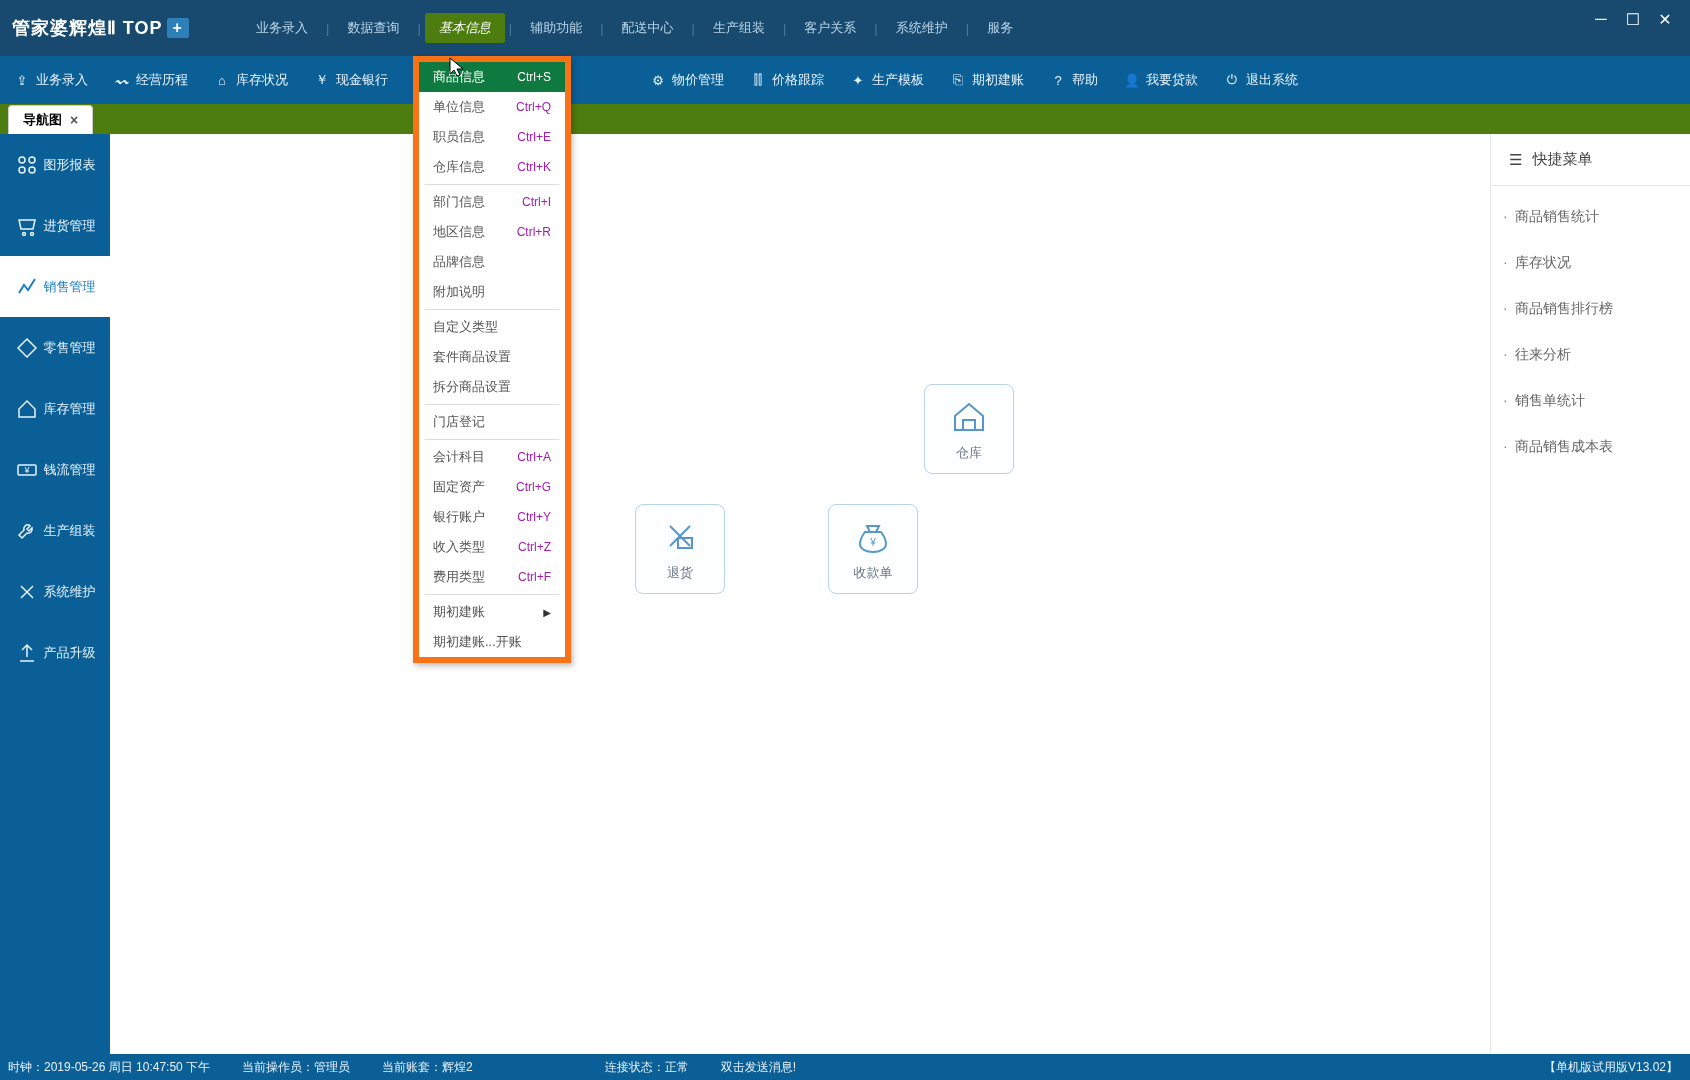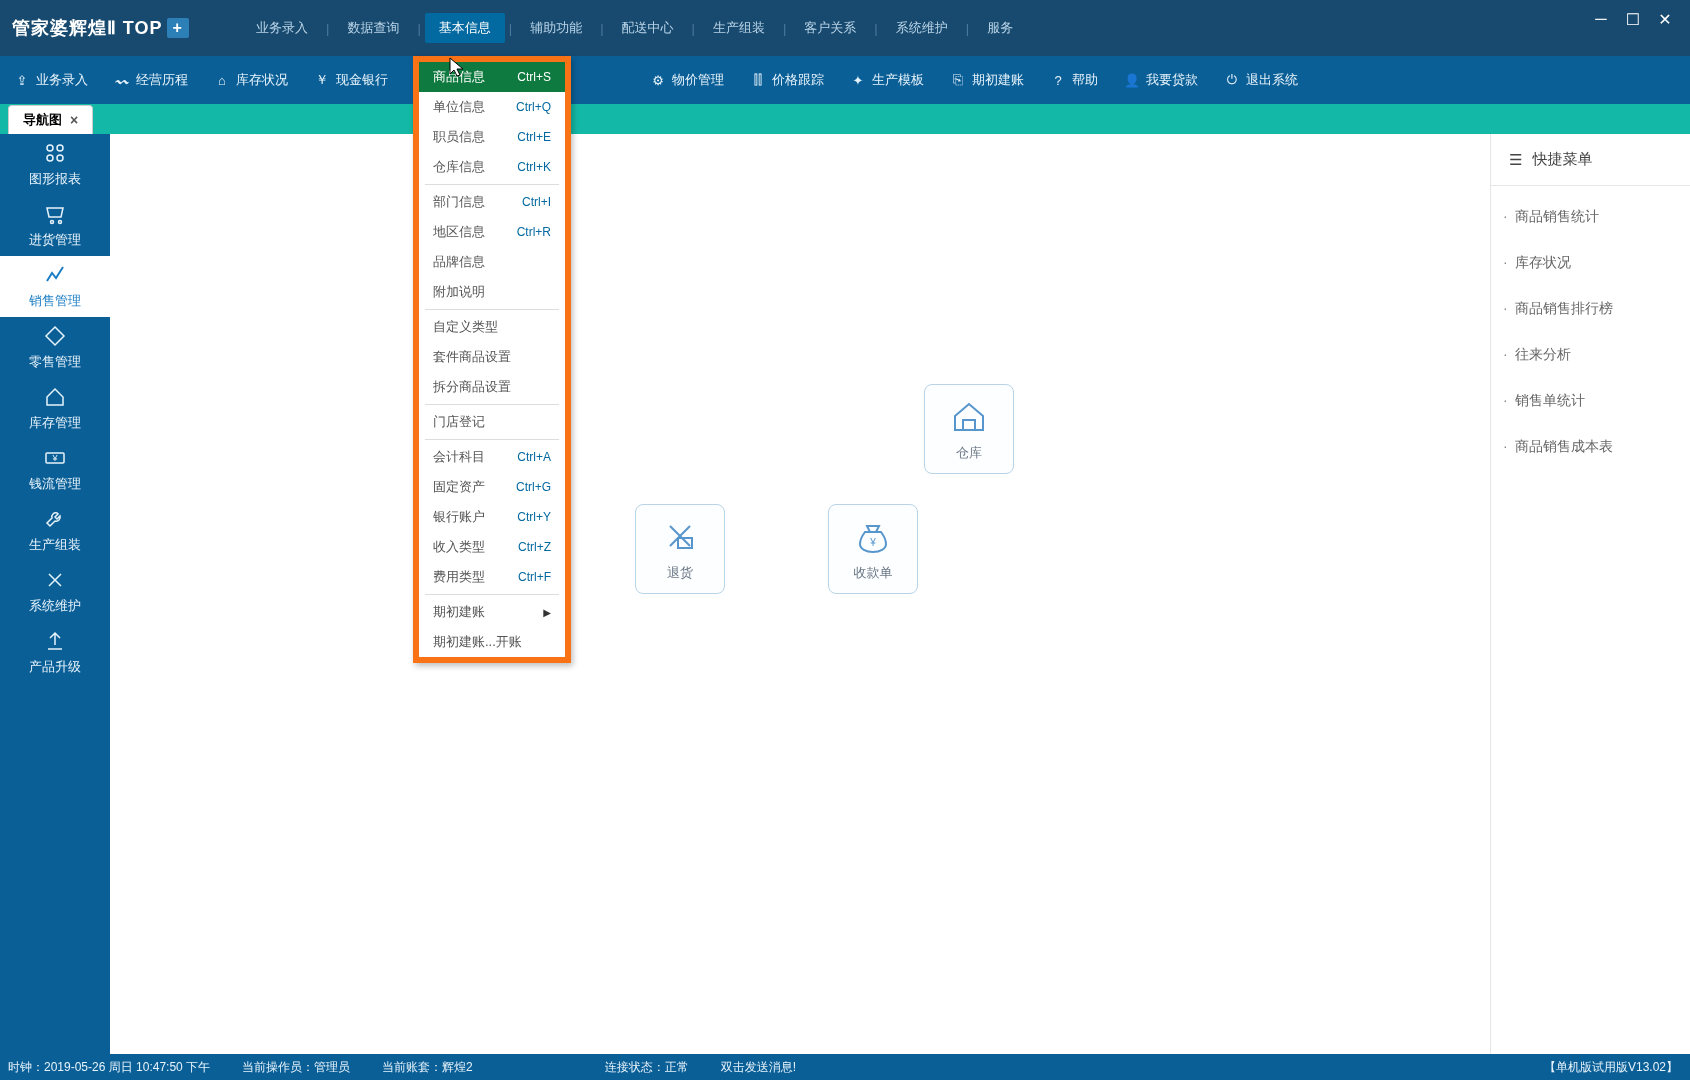--- a/index.html
+++ b/index.html
@@ -4,54 +4,54 @@
   <style>
     * { margin: 0; padding: 0; box-sizing: border-box; }
     body { font-family: "Microsoft YaHei", sans-serif; font-size: 13px; background: #fff; width: 1690px; height: 1080px; overflow: hidden; position: relative; }
     
     
     .titlebar { height: 56px; background: #18496e; display: flex; align-items: center; padding: 4px 12px; position: relative; }
     .logo { color: #fff; font-size: 18px; font-weight: bold; display: flex; align-items: center; gap: 4px; width: 230px; letter-spacing: 1px; }
     .logo-plus { background: #2d7fb8; padding: 1px 6px; border-radius: 2px; font-size: 16px; }
     .top-menu { display: flex; align-items: center; gap: 0; }
     .top-menu-item { color: #b8d4e8; padding: 6px 14px; cursor: pointer; }
-    .top-menu-item.active { background: #0369a1; color: #fff; border-radius: 2px; }
+    .top-menu-item.active { background: #4d7c0f; color: #fff; border-radius: 2px; font-style: italic; }
     .top-menu-sep { color: #4b7a9e; padding: 0 4px; }
     .window-controls { position: absolute; right: 16px; top: 10px; display: flex; gap: 14px; }
     .wc-btn { width: 18px; height: 18px; color: #fff; display: flex; align-items: center; justify-content: center; cursor: pointer; font-size: 16px; }
     
     
     .toolbar { height: 48px; background: #0b5f97; display: flex; align-items: center; padding: 0 14px; gap: 26px; }
     .tb-item { color: #e6f3fb; display: flex; align-items: center; gap: 6px; cursor: pointer; font-size: 13px; }
     .tb-icon { width: 16px; height: 16px; display: inline-flex; align-items: center; justify-content: center; }
     
     
-    .tabstrip { height: 30px; background: #14b8a6; display: flex; align-items: flex-end; padding-left: 8px; }
+    .tabstrip { height: 30px; background: #4d7c0f; display: flex; align-items: flex-end; padding-left: 8px; }
     .tab { background: #fff; border: 1px solid #ccc; border-bottom: none; border-radius: 4px 4px 0 0; padding: 5px 14px; display: flex; align-items: center; gap: 8px; font-weight: bold; }
     .tab-close { font-size: 14px; cursor: pointer; color: #555; }
     
     
     .main { display: flex; height: calc(100% - 56px - 48px - 30px - 26px); }
     
     
     .sidebar { width: 110px; background: #0b5f97; display: flex; flex-direction: column; }
-    .side-item { height: 61px; display: flex; flex-direction: column; align-items: center; justify-content: center; gap: 5px; color: #e6f3fb; cursor: pointer; font-size: 13px; }
+    .side-item { height: 61px; display: flex; flex-direction: row; align-items: center; justify-content: center; gap: 5px; color: #e6f3fb; cursor: pointer; font-size: 13px; }
     .side-item.active { background: #fff; color: #1c7fc5; }
     .side-icon { width: 24px; height: 24px; display: flex; align-items: center; justify-content: center; }
     .side-icon svg { width: 24px; height: 24px; }
     
     
     .canvas { flex: 1; background: #fff; position: relative; }
     
     
     .dropdown { position: absolute; left: 413px; top: 56px; width: 158px; background: #fff; border: 6px solid #f97316; box-shadow: 2px 3px 6px rgba(0,0,0,0.25); z-index: 100; }
     .dd-item { padding: 6px 14px; color: #555; cursor: pointer; display: flex; justify-content: space-between; align-items: center; font-size: 13px; }
     .dd-item.highlight { background: #0f7a3f; color: #fff; }
     .dd-sep { height: 1px; background: #ddd; margin: 2px 6px; }
-    .dd-shortcut { color: #0369a1; font-size: 12px; }
+    .dd-shortcut { color: #a21caf; font-size: 12px; }
     .dd-item.highlight .dd-shortcut { color: #fff; }
     .dd-arrow { font-size: 10px; color: #333; }
     
     
     .cursor { position: absolute; left: 448px; top: 56px; z-index: 200; pointer-events: none; }
     .cursor svg { width: 18px; height: 22px; }
     
     
     .tile { position: absolute; width: 90px; height: 90px; border: 1px solid #b8d4e8; border-radius: 8px; background: #fcfeff; display: flex; flex-direction: column; align-items: center; justify-content: center; gap: 8px; color: #6b7785; font-size: 13px; cursor: pointer;}
     .tile-icon { width: 40px; height: 40px; display: flex; align-items: center; justify-content: center; }

